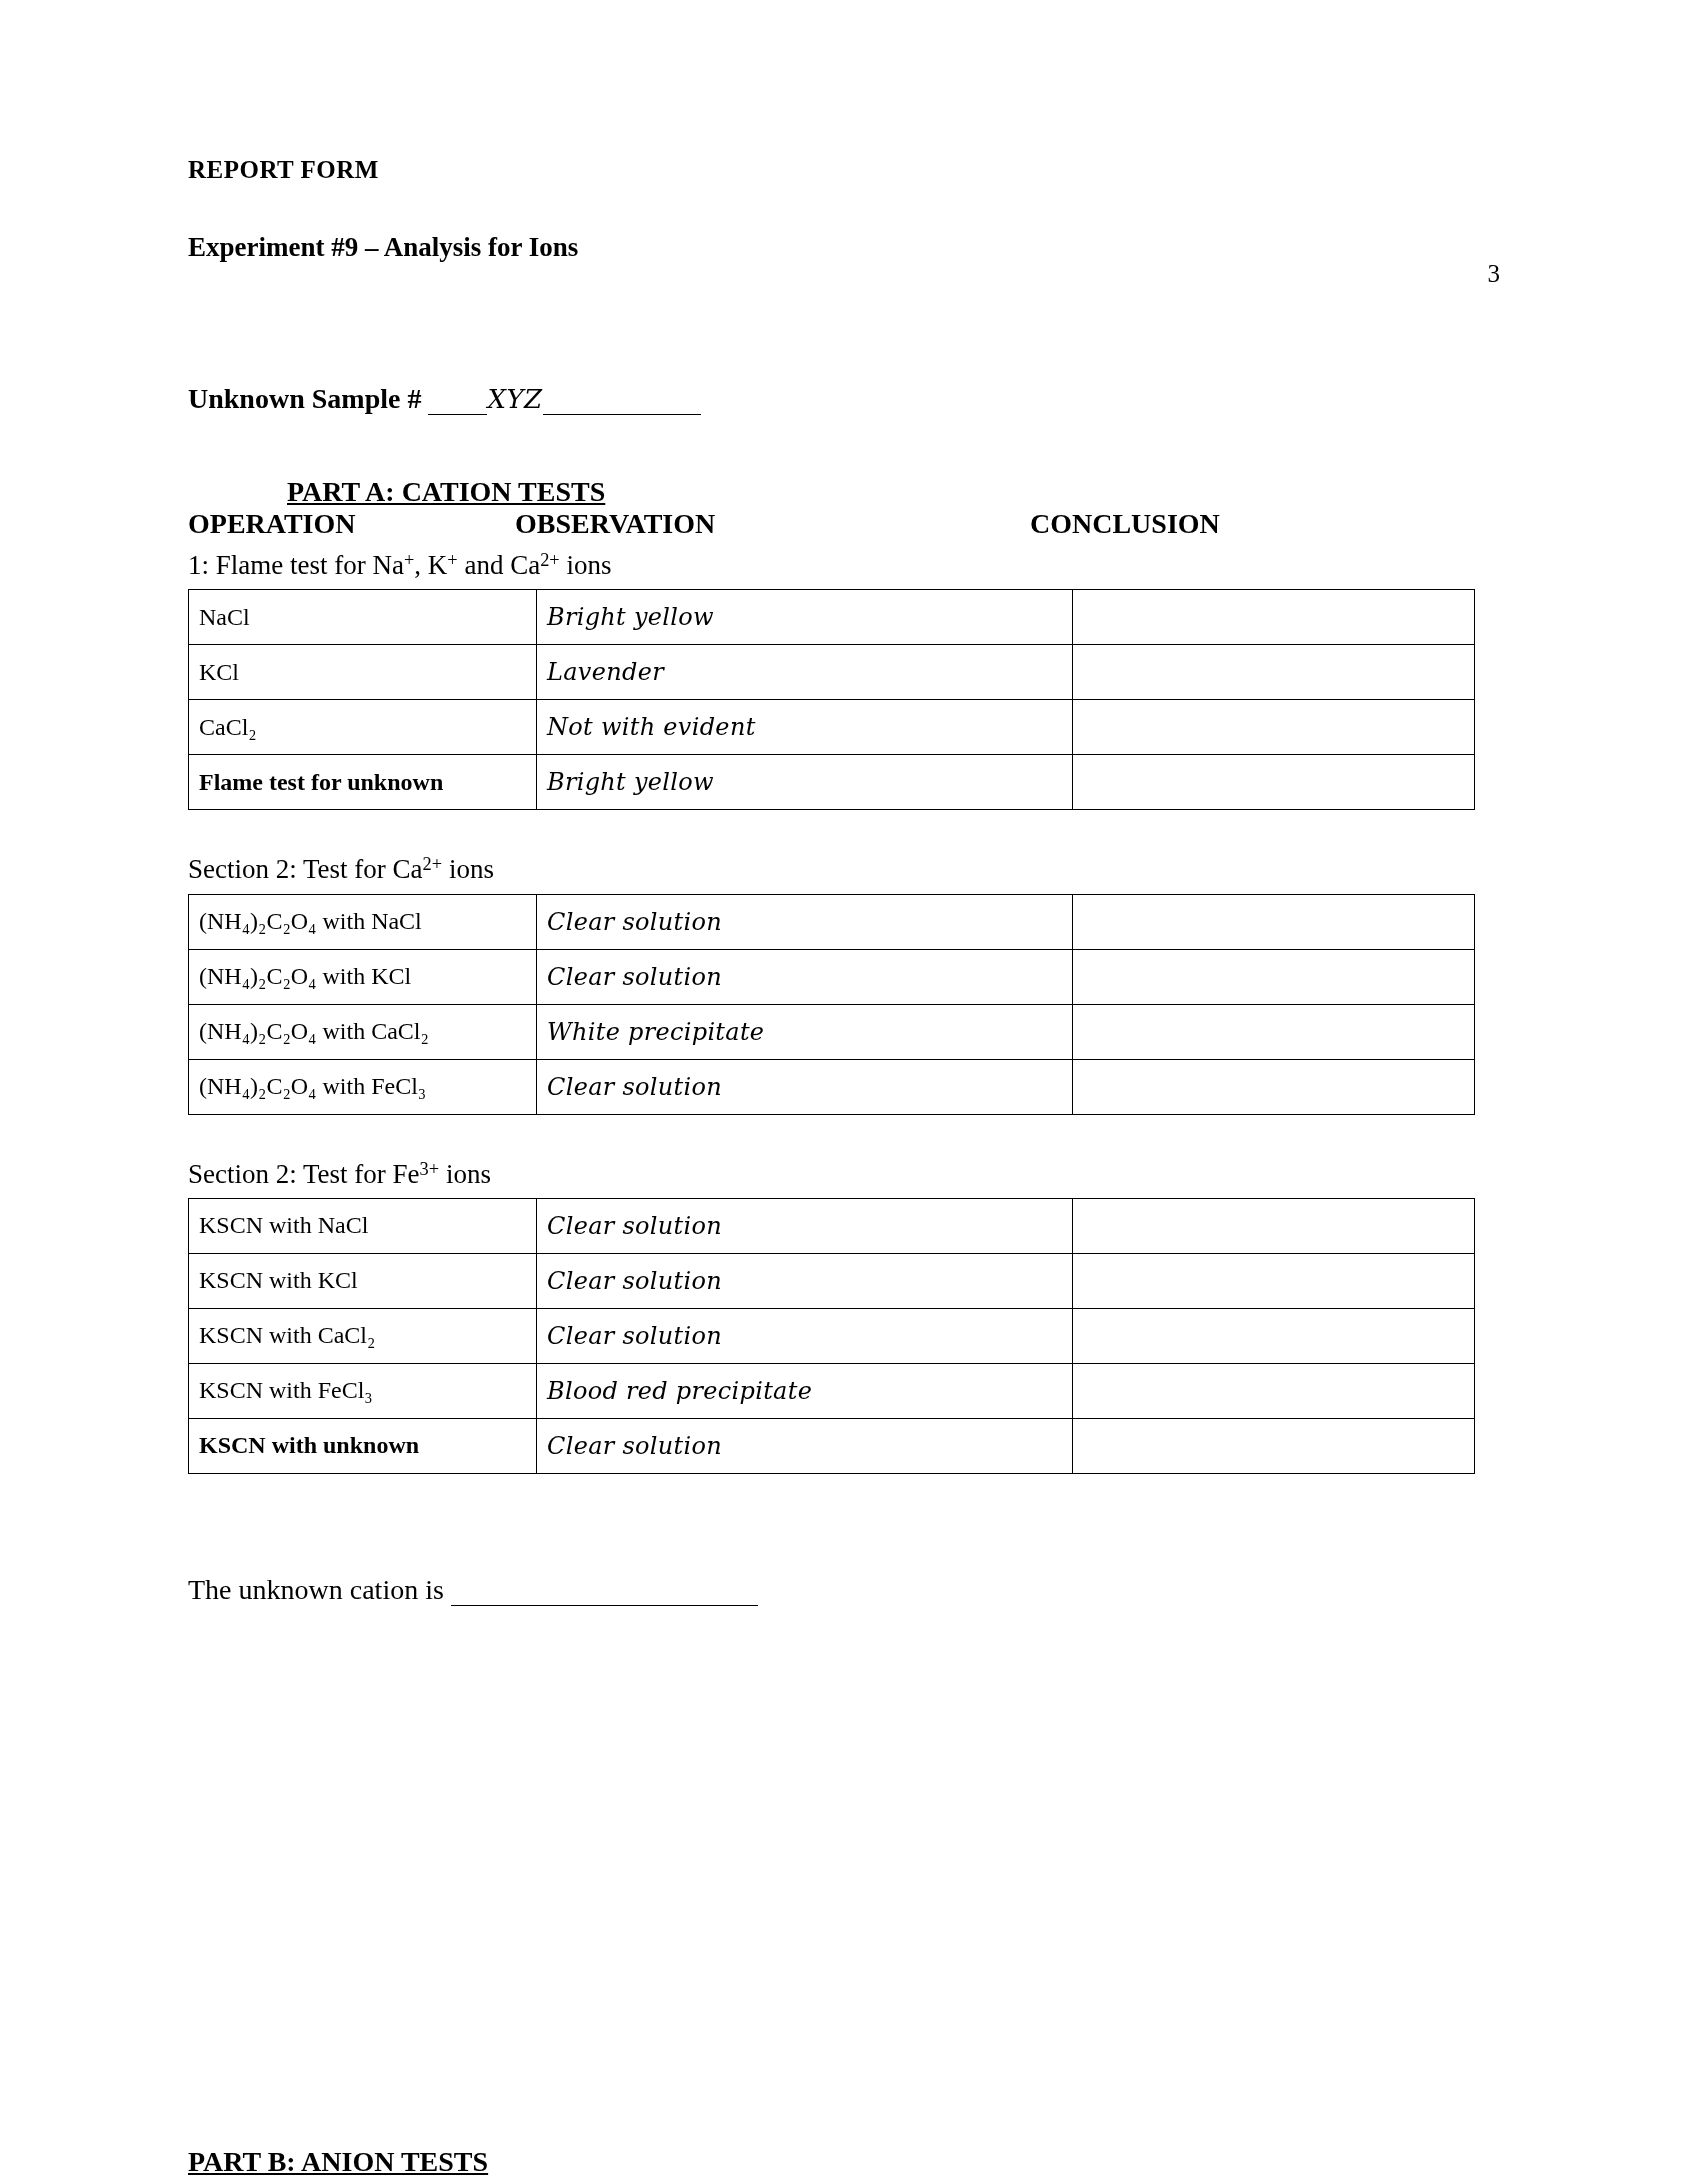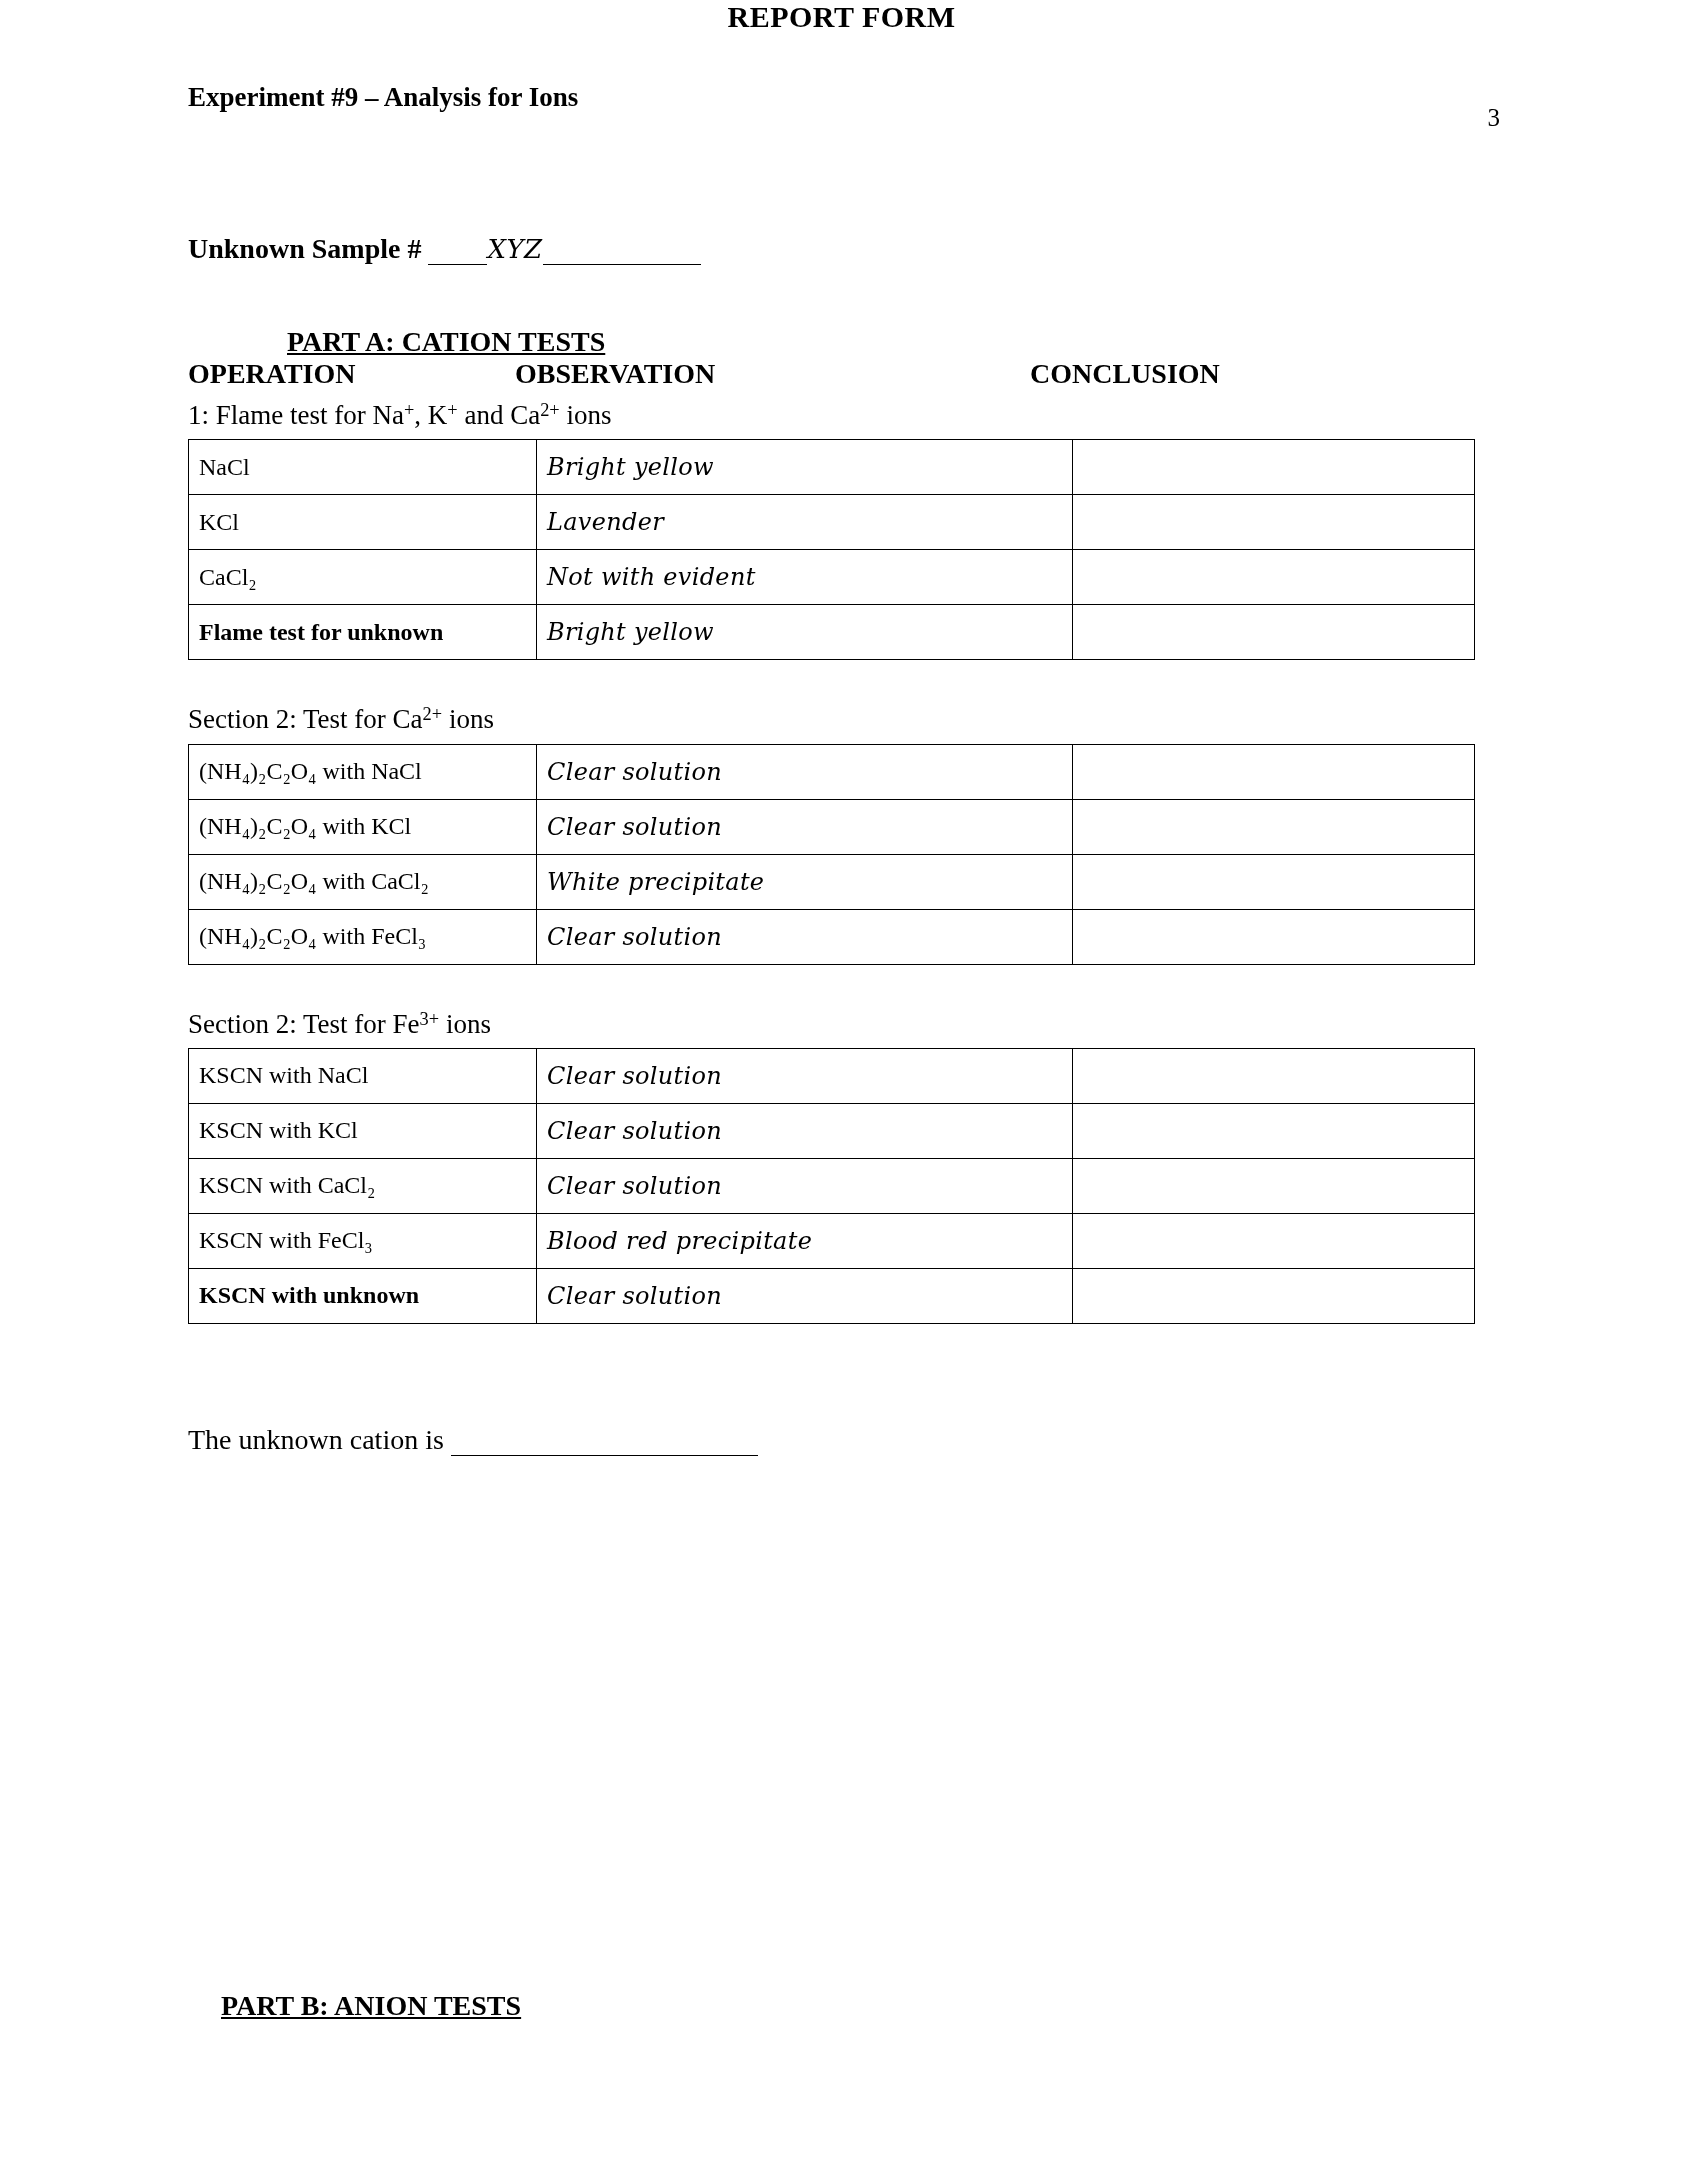--- a/index.html
+++ b/index.html
@@ -26,24 +26,25 @@
     position: absolute;
     top: 104px;
     right: 183px;
     font-size: 25px;
     font-family: "Liberation Serif", serif;
   }
   .doc-body {
     padding: 0 188px 0 188px;
   }
   .title {
-    text-align: center;
-    font-weight: bold;
-    font-size: 30px;
+    text-align: left;
+    font-weight: bold;
+    font-size: 25px;
     letter-spacing: 0.5px;
+    margin-top: 156px;
   }
   .subtitle {
     text-align: left;
     font-weight: bold;
     font-size: 27px;
     margin-top: 48px;
   }
   .unknown-line {
     margin-top: 119px;
     font-size: 28px;
@@ -111,21 +112,20 @@
     margin-top: 99px;
     font-size: 28px;
   }
   .partb {
     position: absolute;
     left: 188px;
     top: 1990px;
     font-size: 28px;
     font-weight: bold;
     text-decoration: underline;
-    margin-left: 33px;
   }
   .spacer-sm { height: 34px; }
 </style>
 </head>
 <body>
 
 <div class="page">
 
   <div class="page-number">3</div>
 

